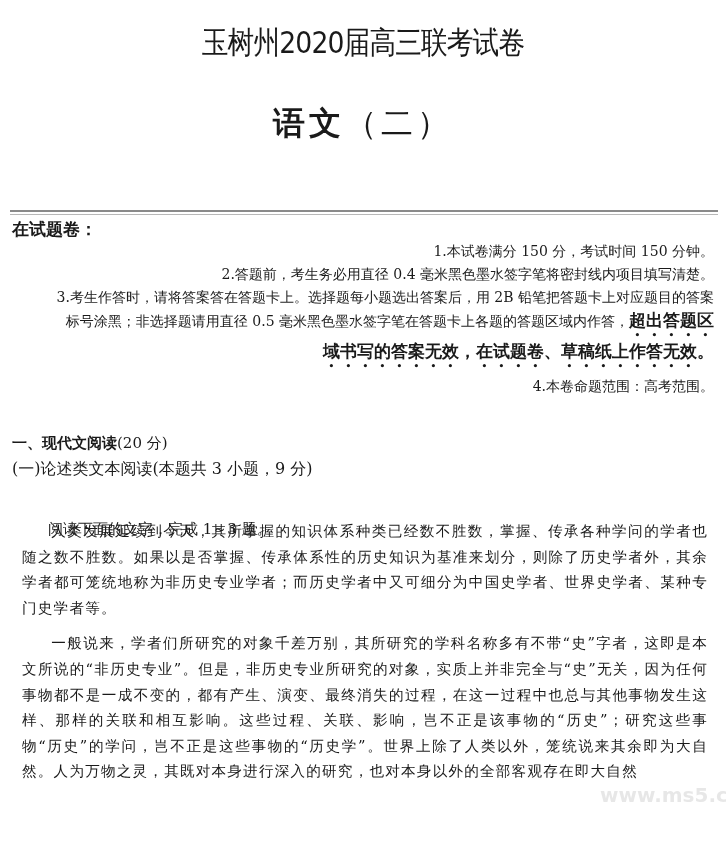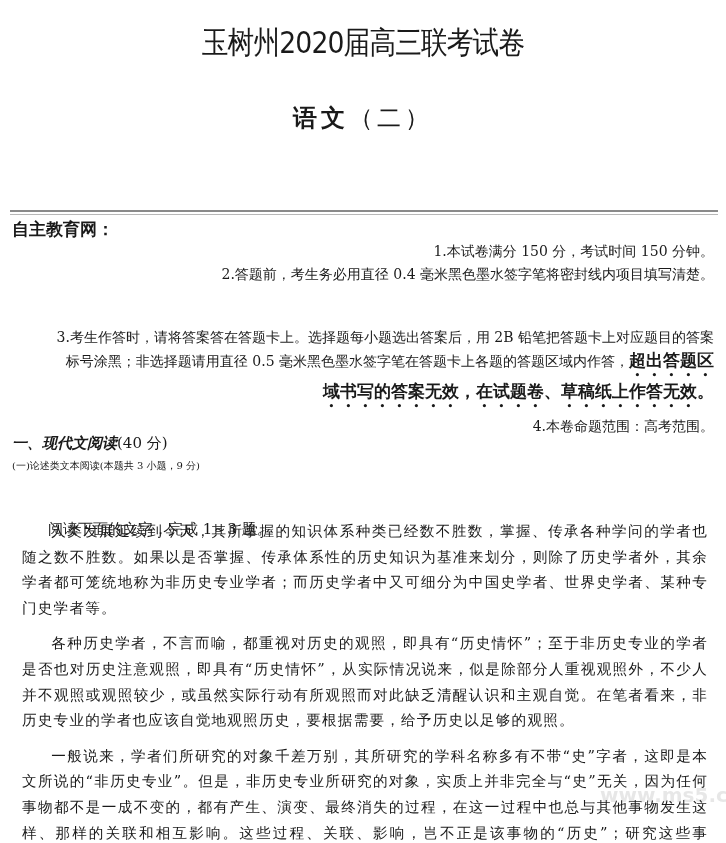--- a/index.html
+++ b/index.html
@@ -7,42 +7,42 @@
     width: 726px; height: 843px; overflow: hidden; position: relative;
     font-family: "DejaVu Serif", "Liberation Serif", serif; color: #1a1a1a;
   }
   .title {
     position: absolute; top: 22px; left: 0; width: 726px; text-align: center;
     font-family: "DejaVu Sans", sans-serif; font-size: 31px; letter-spacing: -1px;
     transform: scaleX(0.86); transform-origin: center;
   }
   .subtitle {
     position: absolute; top: 102px; left: 0; width: 726px; text-align: center;
-    font-family: "DejaVu Sans", sans-serif; font-weight: bold; font-size: 24px; letter-spacing: 4px;
+    font-family: "DejaVu Sans", sans-serif; font-weight: bold; font-size: 32px; letter-spacing: 4px;
   }
   .subtitle .paren { font-weight: normal; }
   .rule { position: absolute; left: 10px; width: 708px; background: #8a8a8a; }
   .rule.r1 { top: 210px; height: 2px; }
   .rule.r2 { top: 214px; height: 1px; background: #b8b8b8; }
   .notice-title {
     position: absolute; top: 218px; left: 12px;
     font-family: "DejaVu Sans", sans-serif; font-weight: bold; font-size: 17px;
   }
   .notice-list { position: absolute; top: 240px; left: 44px; width: 670px; font-size: 14px; text-align: right; }
   .notice-item { line-height: 23px; margin: 0; }
   .notice-item .num { display: inline-block; width: 16px; }
   .emph {
     font-family: "DejaVu Sans", sans-serif; font-weight: bold; font-size: 17px;
     text-emphasis: dot; -webkit-text-emphasis: dot; text-emphasis-position: under; -webkit-text-emphasis-position: under;
   }
   .section-title {
     position: absolute; top: 434px; left: 12px; font-size: 15px;
   }
-  .section-title b { font-family: "DejaVu Sans", sans-serif; font-style: italic; }
-  .subsection { position: absolute; top: 459px; left: 12px; font-size: 10px; }
+  .section-title b { font-family: "DejaVu Sans", sans-serif; }
+  .subsection { position: absolute; top: 459px; left: 12px; font-size: 16px; }
   .instruction { position: absolute; top: 484px; left: 48px; font-size: 15px; margin-top: 36px; }
   .passage {
     position: absolute; top: 508px; left: 12px; width: 706px;
     font-size: 14.6px; line-height: 25.6px; text-align: justify; letter-spacing: 1.2px;
   }
   .passage p { margin: 10px; text-indent: 2em; }
   .watermark {
     position: absolute; left: 600px; top: 782px; width: 126px; height: 60px;
     color: rgba(200,60,60,0.18); font-family: "DejaVu Sans", sans-serif; font-size: 24px; font-weight: bold;
     line-height: 26px; pointer-events: none;
@@ -54,44 +54,43 @@
 
 <div class="title">玉树州2020届高三联考试卷</div>
 
 <div class="subtitle">
   <span>语文</span><span class="paren">（二）</span>
 </div>
 
 <div class="rule r1"></div>
 <div class="rule r2"></div>
 
-<div class="notice-title">自主教育网：</div>
+<div class="notice-title">在试题卷：</div>
 
 <div class="notice-list">
   <div class="notice-item">
     <span class="num">1.</span><span>本试卷满分 150 分，考试时间 150 分钟。</span>
   </div>
   <div class="notice-item">
     <span class="num">2.</span><span>答题前，考生务必用直径 0.4 毫米黑色墨水签字笔将密封线内项目填写清楚。</span>
   </div>
-  <div class="notice-item" style="padding-left:16px;text-indent:-16px;margin-top:40px;">
+  <div class="notice-item" style="padding-left:16px;text-indent:-16px;">
     <span class="num" style="text-indent:0">3.</span><span>考生作答时，请将答案答在答题卡上。选择题每小题选出答案后，用 2B 铅笔把答题卡上对应题目的答案标号涂黑；非选择题请用直径 0.5 毫米黑色墨水签字笔在答题卡上各题的答题区域内作答，</span><span class="emph">超出答题区域书写的答案无效，在试题卷、草稿纸上作答无效。</span>
   </div>
   <div class="notice-item" style="margin-top:4px;">
     <span class="num">4.</span><span>本卷命题范围：高考范围。</span>
   </div>
 </div>
 
 <div class="section-title">
-  <b>一、现代文阅读</b><span>(40 分)</span>
+  <b>一、现代文阅读</b><span>(20 分)</span>
 </div>
 <div class="subsection">(一)论述类文本阅读(本题共 3 小题，9 分)</div>
 <div class="instruction">阅读下面的文字，完成 1～3 题。</div>
 
 <div class="passage">
   <p>人类发展延续到今天，其所掌握的知识体系种类已经数不胜数，掌握、传承各种学问的学者也随之数不胜数。如果以是否掌握、传承体系性的历史知识为基准来划分，则除了历史学者外，其余学者都可笼统地称为非历史专业学者；而历史学者中又可细分为中国史学者、世界史学者、某种专门史学者等。</p>
-  <p>各种历史学者，不言而喻，都重视对历史的观照，即具有“历史情怀”；至于非历史专业的学者是否也对历史注意观照，即具有“历史情怀”，从实际情况说来，似是除部分人重视观照外，不少人并不观照或观照较少，或虽然实际行动有所观照而对此缺乏清醒认识和主观自觉。在笔者看来，非历史专业的学者也应该自觉地观照历史，要根据需要，给予历史以足够的观照。</p>
   <p>一般说来，学者们所研究的对象千差万别，其所研究的学科名称多有不带“史”字者，这即是本文所说的“非历史专业”。但是，非历史专业所研究的对象，实质上并非完全与“史”无关，因为任何事物都不是一成不变的，都有产生、演变、最终消失的过程，在这一过程中也总与其他事物发生这样、那样的关联和相互影响。这些过程、关联、影响，岂不正是该事物的“历史”；研究这些事物“历史”的学问，岂不正是这些事物的“历史学”。世界上除了人类以外，笼统说来其余即为大自然。人为万物之灵，其既对本身进行深入的研究，也对本身以外的全部客观存在即大自然</p>
 </div>
 
 <div class="watermark">
   <div class="url">www.ms5.com</div>
 </div>
 
 </body></html>

